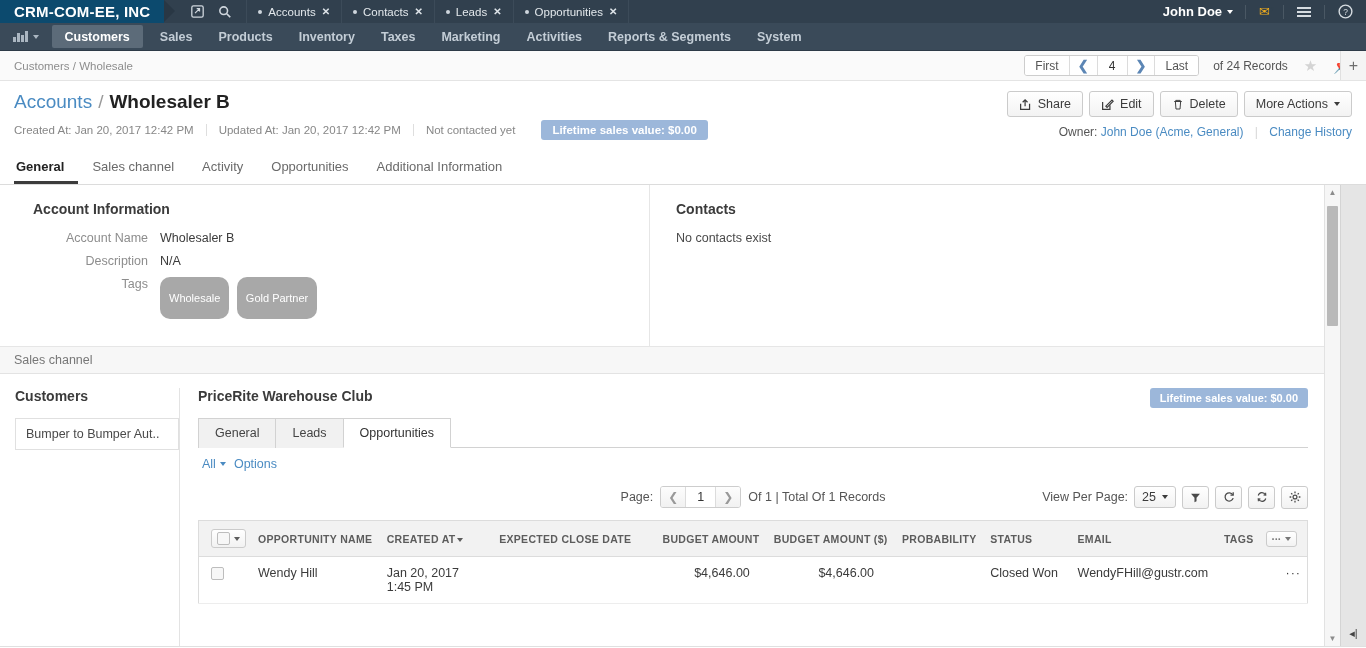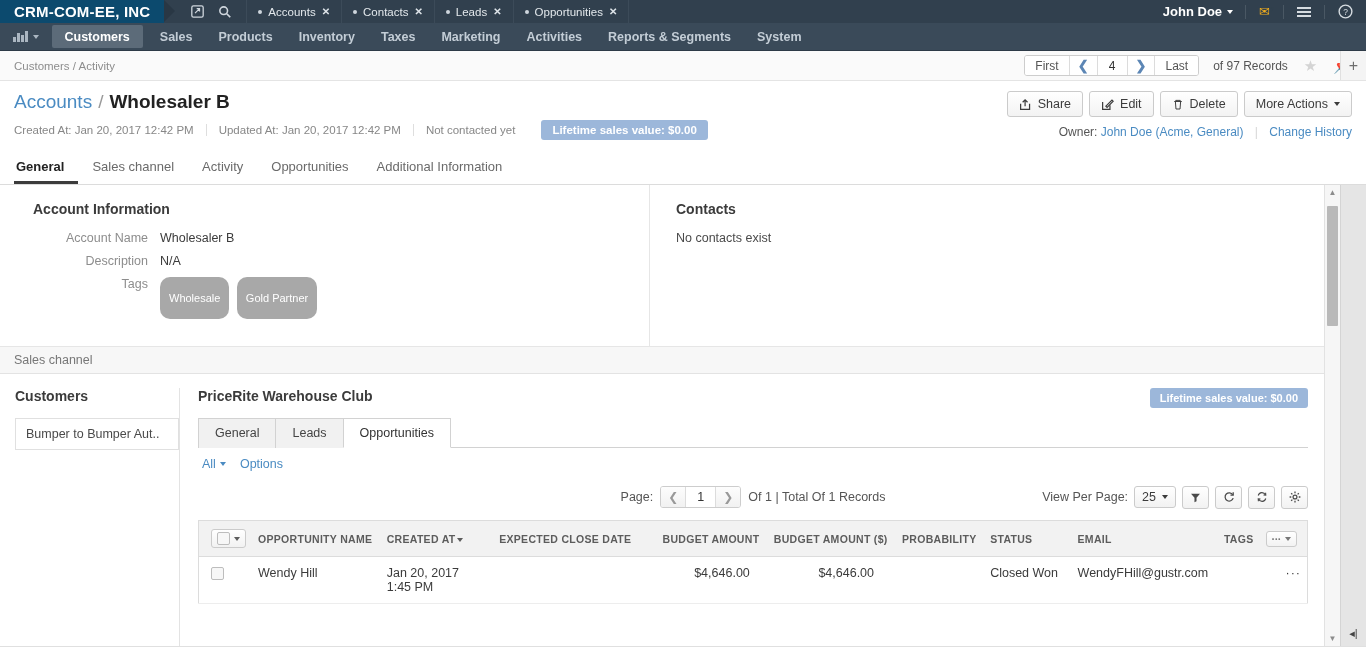--- a/index.html
+++ b/index.html
@@ -154,21 +154,21 @@
     border-radius: 3px; padding: 4px 10px;
   }
   .subtabs { display: flex; border-bottom: 1px solid #d2d2d2; }
   .subtab {
     padding: 7px 16px; font-size: 12.5px; color: #444;
     border: 1px solid #d2d2d2; border-bottom: none; background: #f1f1f1;
     border-right: none; position: relative; top: 1px;
   }
   .subtab:last-child { border-right: 1px solid #d2d2d2; }
   .subtab.active { background: #fff; border-bottom: 1px solid #fff; color: #333; }
-  .opts-row { display: flex; align-items: center; gap: 14px; padding: 9px 0 0 4px; font-size: 12.5px; }
+  .opts-row { display: flex; align-items: center; gap: 8px; padding: 9px 0 0 4px; font-size: 12.5px; }
   .opts-all { color: #4a8bc2; display:flex; align-items:center; gap:4px; }
   .opts-link { color: #4a8bc2; }
 
   .grid-toolbar { display: flex; align-items: center; margin-top: 13px; position: relative; height: 26px;}
   .pager { display: flex; align-items: center; gap: 7px; margin: 12px auto; font-size: 12.5px; color: #555; }
   .pg-group { display: flex; align-items: stretch; border: 1px solid #cdcdcd; border-radius: 3px; overflow: hidden; }
   .pg-btn { padding: 3px 7px; background: linear-gradient(#fdfdfd,#f1f1f1); color: #999; font-size: 12px; border-right: 1px solid #dcdcdc;}
   .pg-num { padding: 3px 0; width: 30px; text-align: center; background: #fff; color: #333; border-right: 1px solid #dcdcdc; font-size:12.5px;}
   .pg-btn:last-child { border-right: none; }
   .vpp { position: absolute; right: 0; display: flex; align-items: center; gap: 6px; font-size: 12.5px; color: #555;}
@@ -315,30 +315,30 @@
     <div class="nav-item">Products</div>
     <div class="nav-item">Inventory</div>
     <div class="nav-item">Taxes</div>
     <div class="nav-item">Marketing</div>
     <div class="nav-item">Activities</div>
     <div class="nav-item">Reports &amp; Segments</div>
     <div class="nav-item">System</div>
   </div>
 
   <div class="crumbstrip">
-    <div class="crumb">Customers / Activity</div>
+    <div class="crumb">Customers / Wholesale</div>
     <div class="rec-nav">
       <div class="pgroup">
         <div class="pbtn">First</div>
         <div class="pbtn arrow">❮</div>
         <div class="pbtn num">4</div>
         <div class="pbtn arrow">❯</div>
         <div class="pbtn">Last</div>
       </div>
-      <div class="rec-count">of 97 Records</div>
+      <div class="rec-count">of 24 Records</div>
       <div class="star-icon">★</div>
       <div class="pin-icon">📌</div>
     </div>
     <div class="plus-col">+</div>
   </div>
 
   <div class="pagehead">
     <div class="title-row">
       <span class="title-link">Accounts</span>
       <span class="title-sep">/</span>

